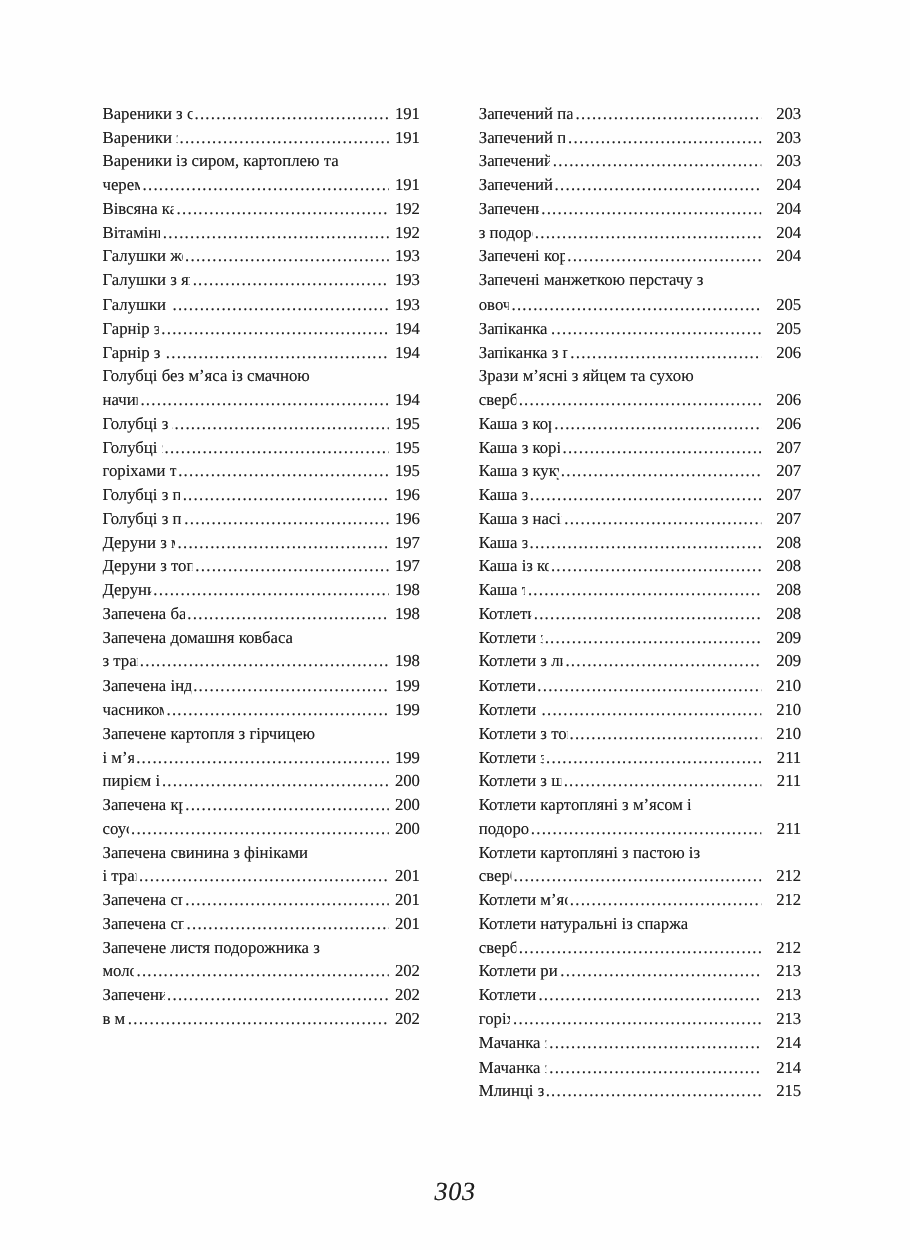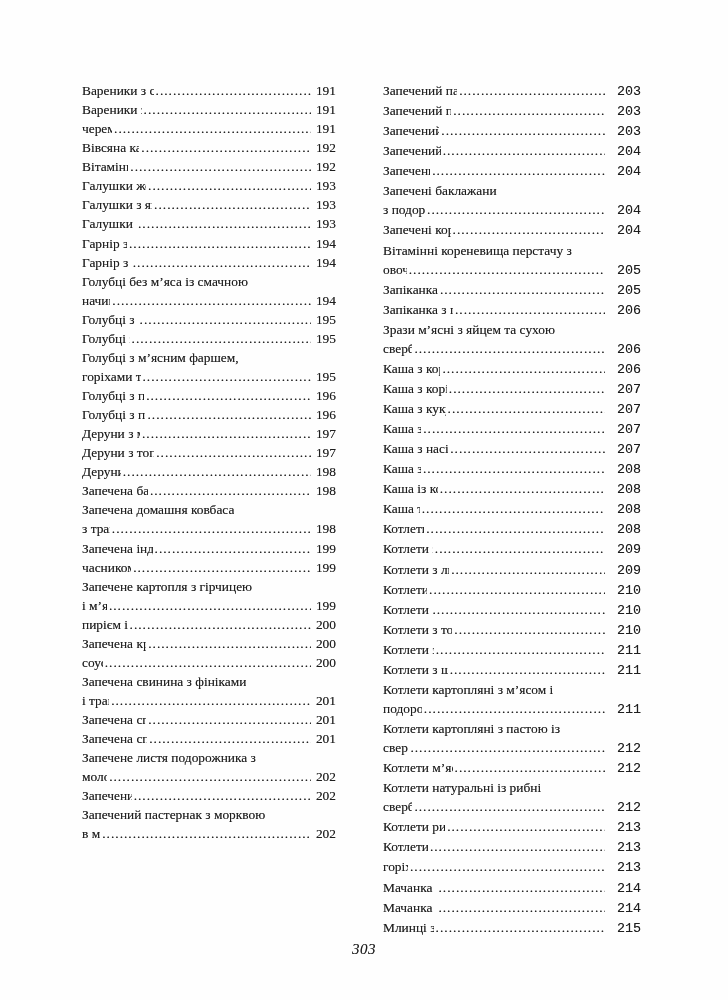--- a/index.html
+++ b/index.html
@@ -46,29 +46,29 @@
     overflow: hidden;
     white-space: nowrap;
   }
   .leader::after {
     content: "...........................................................................................";
     letter-spacing: 1px;
     margin-left: 2px;
   }
   .pg { white-space: nowrap; flex-shrink: 0; }
   .col-left  .pg { margin-left: 5px; }
-  .col-right .pg { margin-left: 12px; font-family: Liberation Mono, monospace; }
+  .col-right .pg { margin-left: 12px; }
   .folio {
     position: absolute;
     top: 941px;
     left: 0;
     width: 728px;
     text-align: center;
     font-style: italic;
-    font-size: 15px;
+    font-size: 21px;
     letter-spacing: 0.5px;
     text-shadow: 0 0 0.4px rgba(40,40,40,0.55);
   }
 </style>
 </head>
 <body>
 
 <div class="page">
   <div class="toc">
     <div class="col col-left" id="col-left">
@@ -81,20 +81,23 @@
         </div>
         <div class="entry">
           <div class="line">
             <span class="txt">Вареники з шовковицею</span>
             <span class="leader"></span>
             <span class="pg">191</span>
           </div>
         </div>
         <div class="entry">
           <div class="line">
+            <span class="txt">Вареники із сиром, картоплею та</span>
+          </div>
+          <div class="line">
             <span class="txt">черемшею</span>
             <span class="leader"></span>
             <span class="pg">191</span>
           </div>
         </div>
         <div class="entry">
           <div class="line">
             <span class="txt">Вівсяна каша з акацією</span>
             <span class="leader"></span>
             <span class="pg">192</span>
@@ -161,23 +164,20 @@
         </div>
         <div class="entry">
           <div class="line">
             <span class="txt">Голубці з лопухом</span>
             <span class="leader"></span>
             <span class="pg">195</span>
           </div>
         </div>
         <div class="entry">
           <div class="line">
-            <span class="txt">Голубці з м’ясним фаршем,</span>
-          </div>
-          <div class="line">
             <span class="txt">горіхами та родзинками</span>
             <span class="leader"></span>
             <span class="pg">195</span>
           </div>
         </div>
         <div class="entry">
           <div class="line">
             <span class="txt">Голубці з подорожником I</span>
             <span class="leader"></span>
             <span class="pg">196</span>
@@ -308,23 +308,20 @@
           </div>
         </div>
         <div class="entry">
           <div class="line">
             <span class="txt">Запечений іван-чай</span>
             <span class="leader"></span>
             <span class="pg">202</span>
           </div>
         </div>
         <div class="entry">
-          <div class="line">
-            <span class="txt">Запечений пастернак з морквою</span>
-          </div>
           <div class="line">
             <span class="txt">в меді</span>
             <span class="leader"></span>
             <span class="pg">202</span>
           </div>
         </div>
       </div>
     <div class="col col-right" id="col-right">
         <div class="entry">
           <div class="line">
@@ -356,38 +353,35 @@
         </div>
         <div class="entry">
           <div class="line">
             <span class="txt">Запечений цикорій</span>
             <span class="leader"></span>
             <span class="pg">204</span>
           </div>
         </div>
         <div class="entry">
           <div class="line">
-            <span class="txt">Запечені баклажани</span>
-          </div>
-          <div class="line">
             <span class="txt">з подорожником</span>
             <span class="leader"></span>
             <span class="pg">204</span>
           </div>
         </div>
         <div class="entry">
           <div class="line">
             <span class="txt">Запечені кореневища перстачу</span>
             <span class="leader"></span>
             <span class="pg">204</span>
           </div>
         </div>
         <div class="entry">
           <div class="line">
-            <span class="txt">Вітамінні кореневища перстачу з</span>
+            <span class="txt">Запечені манжеткою перстачу з</span>
           </div>
           <div class="line">
             <span class="txt">овочами</span>
             <span class="leader"></span>
             <span class="pg">205</span>
           </div>
         </div>
         <div class="entry">
           <div class="line">
             <span class="txt">Запіканка з пастернаку</span>
@@ -546,21 +540,21 @@
         </div>
         <div class="entry">
           <div class="line">
             <span class="txt">Котлети м’ясні з подорожником</span>
             <span class="leader"></span>
             <span class="pg">212</span>
           </div>
         </div>
         <div class="entry">
           <div class="line">
-            <span class="txt">Котлети натуральні із рибні</span>
+            <span class="txt">Котлети натуральні із спаржа</span>
           </div>
           <div class="line">
             <span class="txt">свербигою</span>
             <span class="leader"></span>
             <span class="pg">212</span>
           </div>
         </div>
         <div class="entry">
           <div class="line">
             <span class="txt">Котлети рибні з бедринцем</span>

